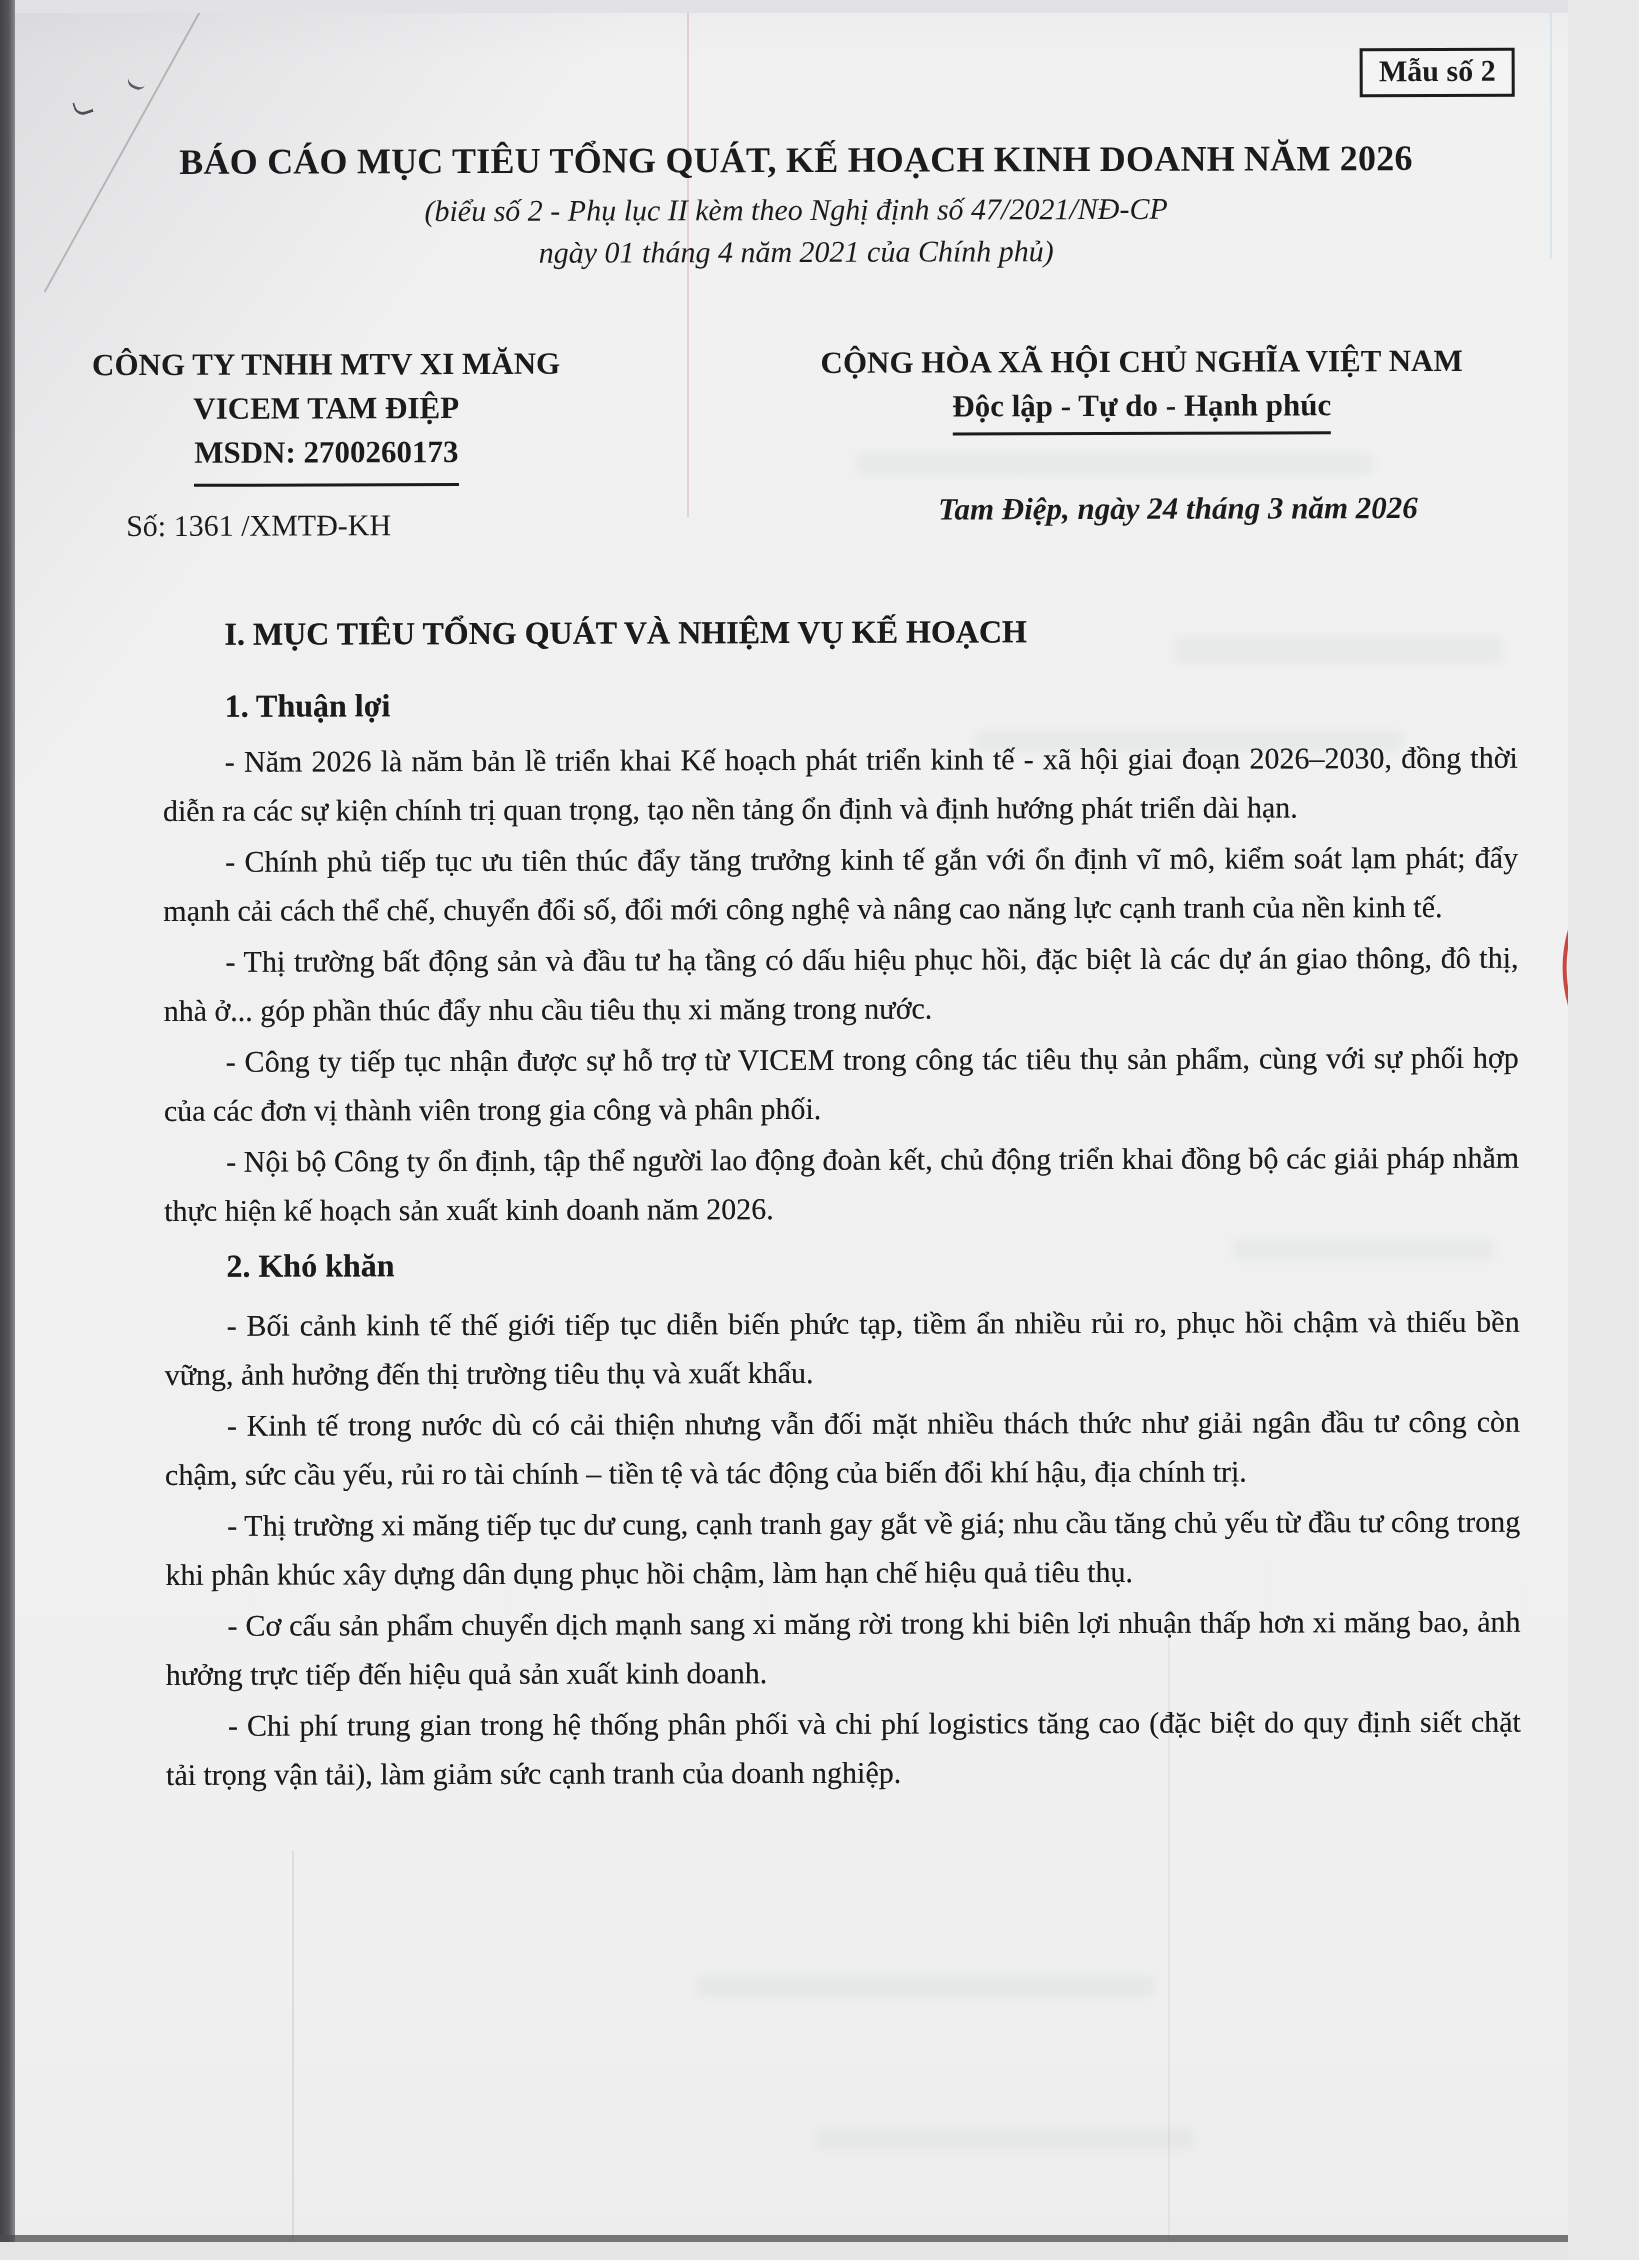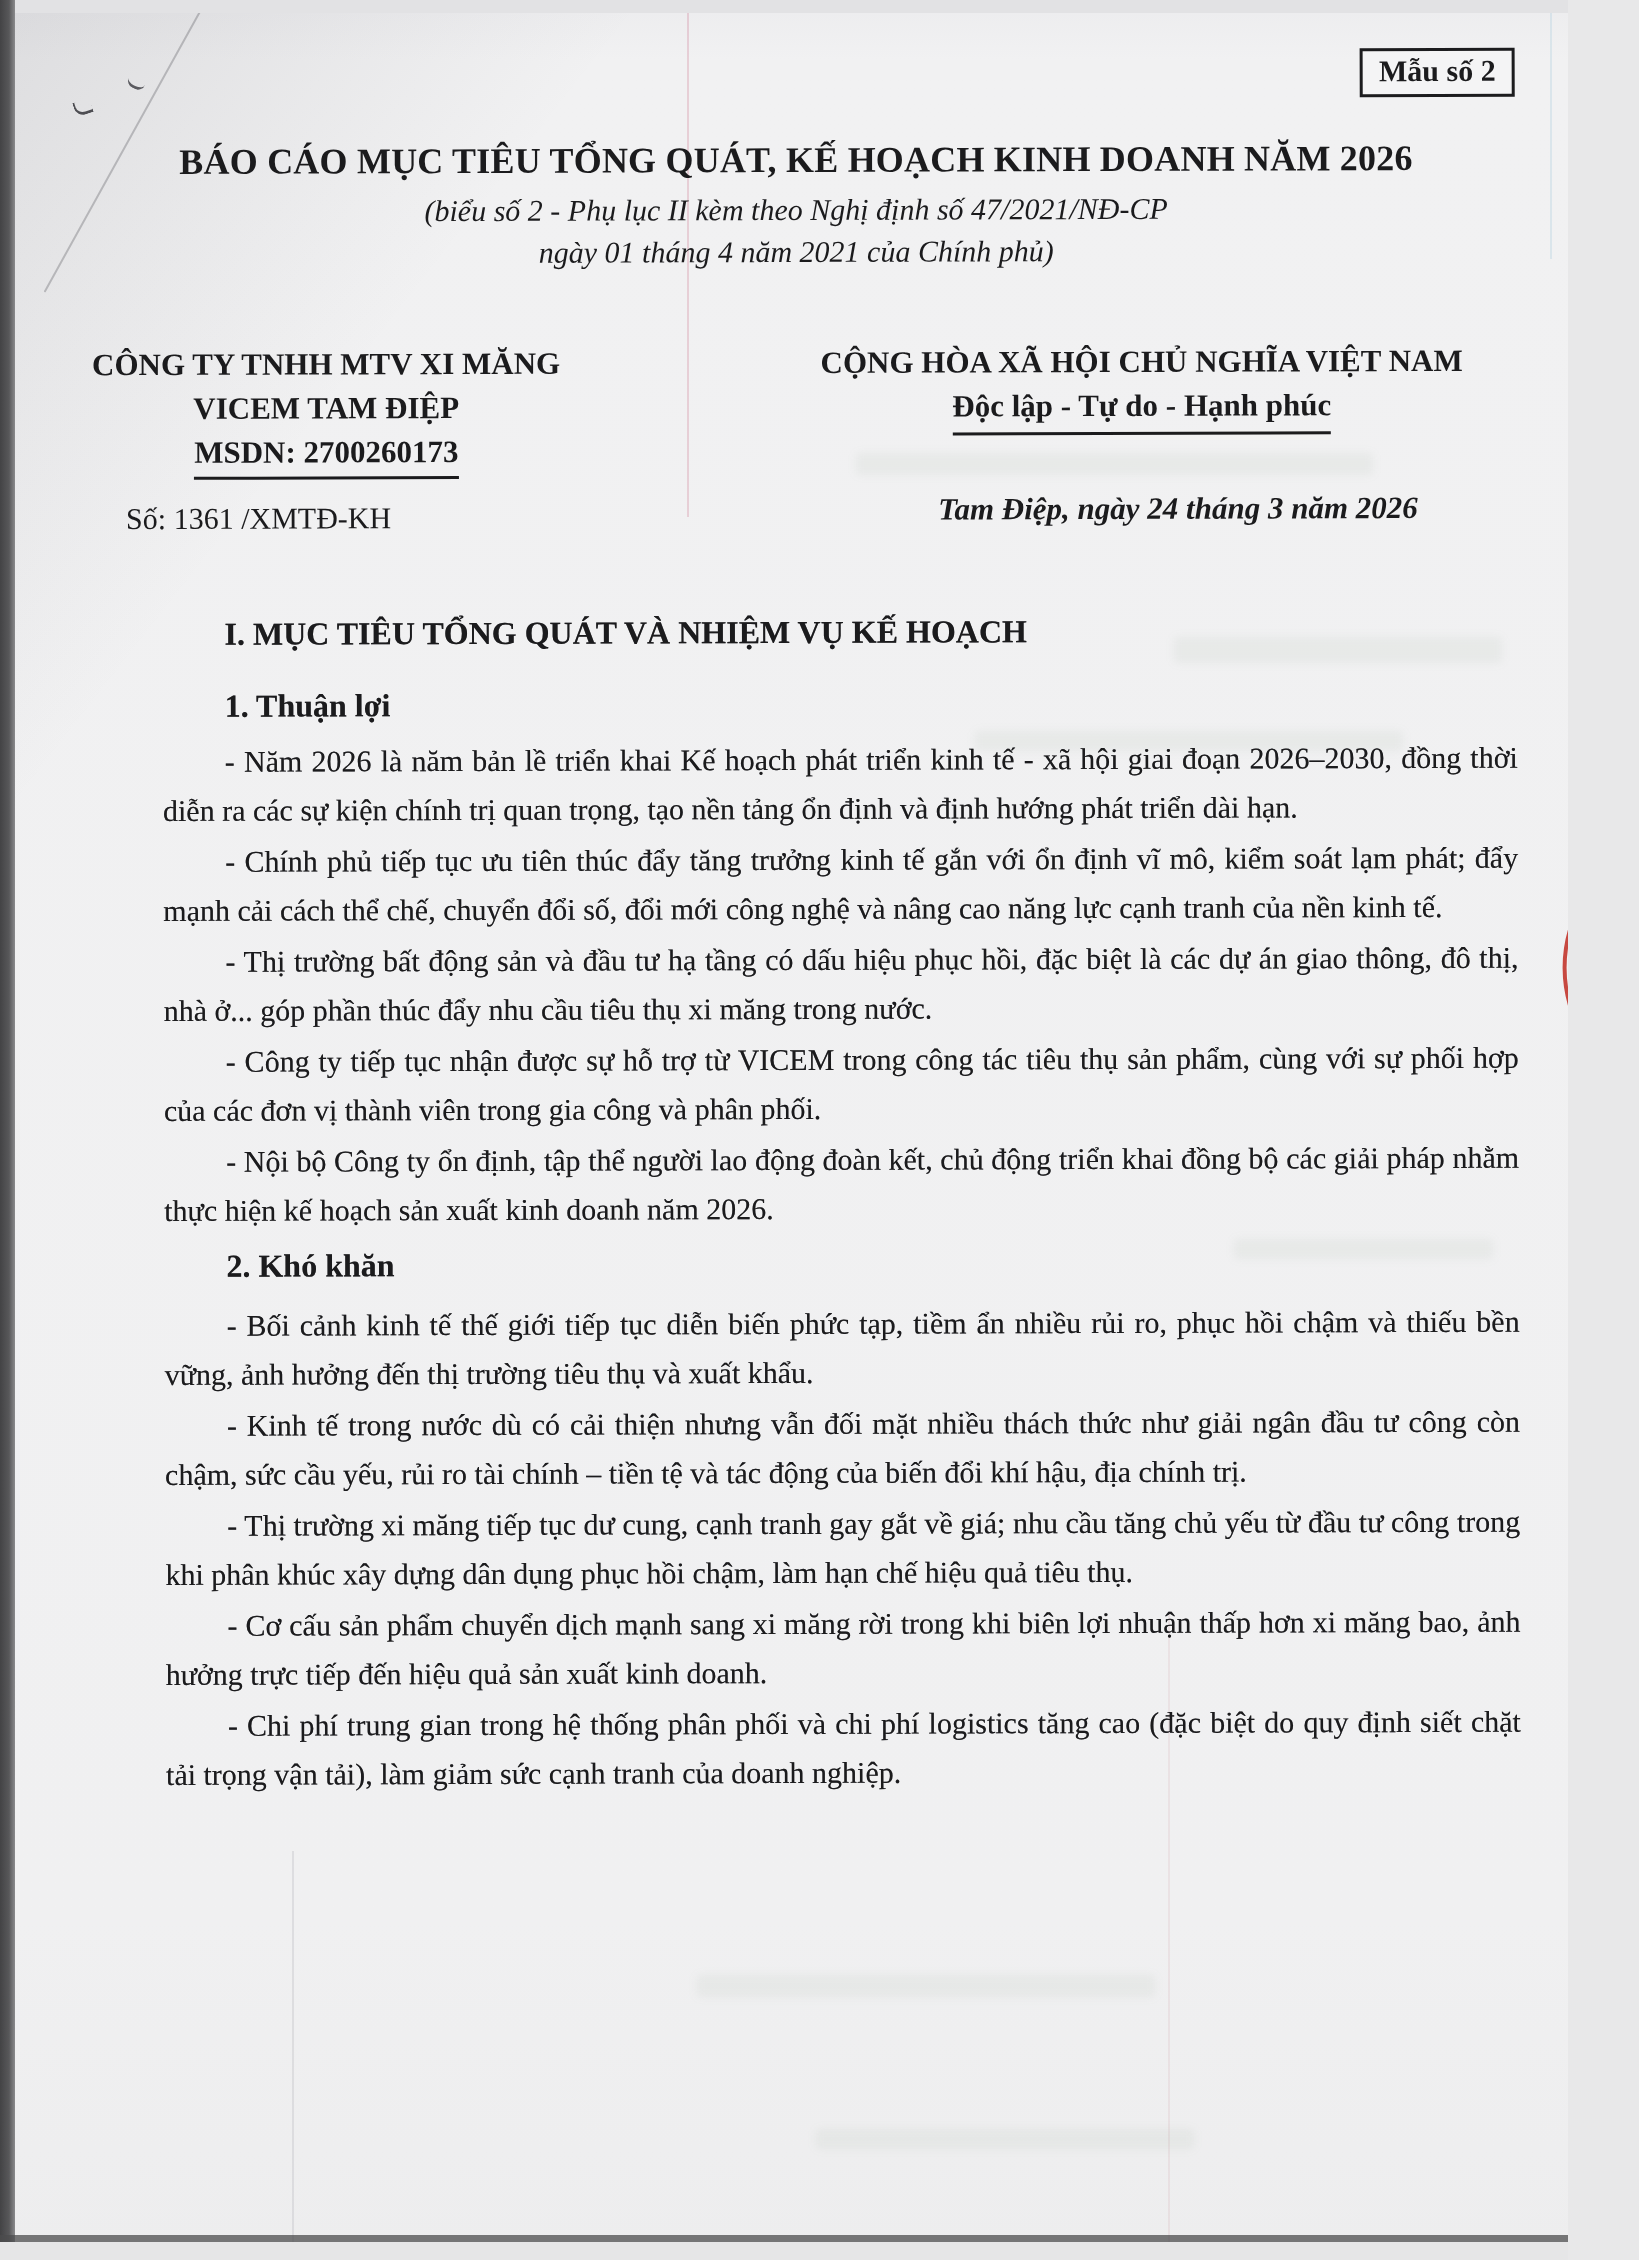--- a/index.html
+++ b/index.html
@@ -36,21 +36,21 @@
   .doc{position:absolute;inset:0;transform:rotate(-.18deg);}
   .badge{position:absolute;top:50px;right:50px;border:3px solid #1c1c1e;padding:3px 16px 6px;
     font-weight:bold;font-size:30px;background:rgba(255,255,255,.25);}
   .title-wrap{position:absolute;top:139px;left:70px;right:40px;text-align:center;}
   .title{font-size:36px;font-weight:bold;letter-spacing:0.2px;}
   .subtitle{font-size:30px;font-style:italic;line-height:42px;margin-top:8px;}
   .hdr{position:absolute;top:341px;left:0;width:1640px;}
   .col-company{position:absolute;left:60px;width:537px;text-align:center;}
   .col-nation{position:absolute;left:766px;width:756px;text-align:center;}
   .b31{font-size:31px;font-weight:bold;line-height:44px;}
-  .msdn{display:inline-block;border-bottom:3px solid #1b1b1d;padding-bottom:2px;}
+  .msdn{display:inline-block;border-bottom:3px solid #1b1b1d;padding-bottom:9px;}
   .motto{display:inline-block;border-bottom:3px solid #1b1b1d;padding-bottom:4px;}
   .docnum{font-size:30px;margin-top:19px;text-align:left;padding-left:68px;line-height:40px;}
   .dateline{font-size:31px;font-weight:bold;font-style:italic;margin-top:54px;padding-left:72px;line-height:40px;}
   .bodytext{position:absolute;top:609px;left:164px;width:1355px;
     font-size:30px;line-height:49px;text-align:justify;
     text-shadow:0 0 0.5px rgba(20,20,25,.55);}
   .h1,.h2{font-size:32px;font-weight:bold;line-height:46px;margin:0 0 8px 62px;text-align:left;}
   .h2{margin-top:26px;}
   .h2.later{margin-top:8px;margin-bottom:12px;}
   .para{margin:0;text-indent:62px;}

